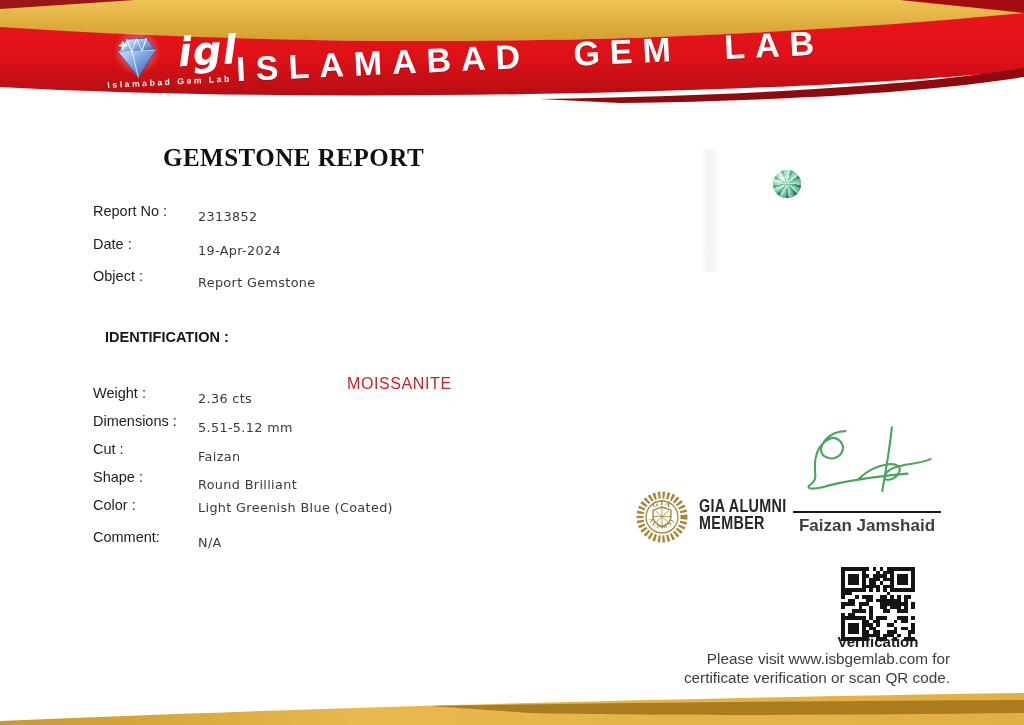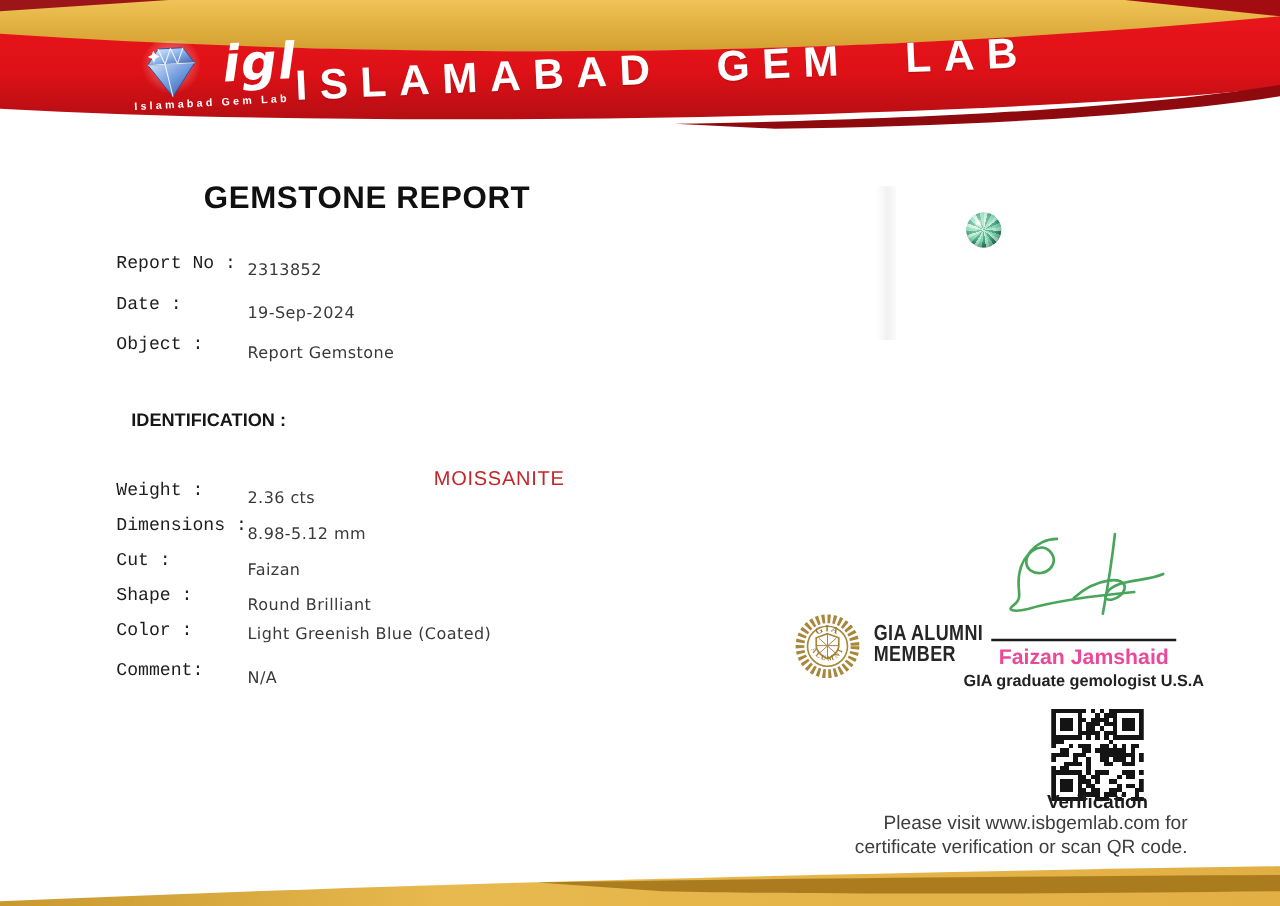--- a/index.html
+++ b/index.html
@@ -12,23 +12,23 @@
   #diamond-svg{position:absolute;left:58px;top:20px;}
   #logo-text{position:absolute;left:128px;top:22px;color:#fff;font-size:40px;font-weight:bold;
              font-style:italic;font-family:"DejaVu Sans",sans-serif;letter-spacing:1px;line-height:1;}
   #logo-subtext{position:absolute;left:52px;top:66px;width:132px;text-align:center;color:#fff;
                 font-size:8.5px;font-weight:bold;letter-spacing:2.6px;white-space:nowrap;}
   #lab-title{position:absolute;left:236px;top:36px;width:620px;color:#fff;font-weight:bold;
              font-size:34px;letter-spacing:10px;word-spacing:24px;transform:rotate(-2.6deg);
              white-space:nowrap;text-shadow:0 1px 1px rgba(120,0,0,.35);}
 
   
-  #report-title{position:absolute;left:163px;top:144px;font-family:Liberation Sans, sans-serif;
+  #report-title{position:absolute;left:163px;top:144px;font-family:Liberation Serif, serif;
                 font-weight:bold;font-size:25px;letter-spacing:.5px;color:#101010;}
-  .flabel{position:absolute;left:93px;font-size:14.5px;color:#1d1d1d;white-space:nowrap;font-family:Liberation Mono, monospace;}
+  .flabel{position:absolute;left:93px;font-size:14.5px;color:#1d1d1d;white-space:nowrap;}
   .fvalue{position:absolute;left:198px;font-family:"DejaVu Sans",sans-serif;font-size:12.8px;
           color:#3a3a3a;letter-spacing:.35px;white-space:nowrap;}
   #ident-label{position:absolute;left:105px;top:329px;font-size:14.5px;font-weight:bold;color:#161616;}
   #ident-value{position:absolute;left:347px;top:327px;font-size:16px;color:#c4252b;letter-spacing:.6px;margin-top:48px;}
 
   
   #photo-shadow{position:absolute;left:701px;top:149px;width:16px;height:123px;
                 background:linear-gradient(90deg,rgba(0,0,0,0),rgba(0,0,0,0.055) 55%,rgba(0,0,0,0.015));}
   #gem-photo{position:absolute;left:773px;top:170px;width:28px;height:28px;border-radius:50%;
              background:radial-gradient(circle at 35% 32%,#eafff2 0%,#a6e4c6 24%,#5cc49a 55%,#2e7d5f 100%);
@@ -38,21 +38,21 @@
   #gem-photo .glint{position:absolute;left:6px;top:5px;width:7px;height:7px;border-radius:50%;
              background:radial-gradient(circle,#fff 0%,rgba(255,255,255,0) 70%);}
 
   
   #gia-seal{position:absolute;left:629px;top:487px;}
   #gia-text{position:absolute;left:699px;top:498px;font-weight:bold;font-size:17.5px;line-height:17px;
             color:#262626;transform:scaleX(.82);transform-origin:left top;letter-spacing:.4px;white-space:nowrap;}
   #signature-svg{position:absolute;left:803px;top:422px;}
   #sig-line{position:absolute;left:793px;top:511px;width:148px;height:2px;background:#1b1b1b;}
   #sig-name{position:absolute;left:771px;top:516px;width:192px;text-align:center;font-weight:bold;
-            font-size:17px;color:#ec4899;white-space:nowrap;}
+            font-size:17px;color:#404040;white-space:nowrap;}
   #sig-cred{position:absolute;left:757px;top:537px;width:220px;text-align:center;font-weight:bold;
             font-size:13px;color:#222;white-space:nowrap;}
 
   
   #qr-box{position:absolute;left:841px;top:567px;width:74px;height:74px;background:#fff;}
   #qr-svg{display:block;shape-rendering:crispEdges;}
   #qr-label{position:absolute;left:804px;top:633px;width:148px;text-align:center;font-weight:bold;
             font-size:15px;color:#1c1c1c;}
   .verify-note{position:absolute;left:636px;width:314px;text-align:right;font-size:15.3px;color:#3d3d3d;white-space:nowrap;}
   #note-1{top:650px;}
@@ -121,31 +121,31 @@
 
   <div id="photo-shadow"></div>
   <div id="gem-photo">
     <div class="facets"></div>
     <div class="glint"></div>
   </div>
 
   <div class="flabel" style="top:203px">Report No :</div>
   <div class="fvalue" style="top:209px">2313852</div>
   <div class="flabel" style="top:236px">Date :</div>
-  <div class="fvalue" style="top:243px">19-Sep-2024</div>
+  <div class="fvalue" style="top:243px">19-Apr-2024</div>
   <div class="flabel" style="top:268px">Object :</div>
   <div class="fvalue" style="top:275px">Report Gemstone</div>
 
   <div id="ident-label">IDENTIFICATION :</div>
   <div id="ident-value">MOISSANITE</div>
 
   <div class="flabel" style="top:385px">Weight :</div>
   <div class="fvalue" style="top:391px">2.36 cts</div>
   <div class="flabel" style="top:413px">Dimensions :</div>
-  <div class="fvalue" style="top:420px">8.98-5.12 mm</div>
+  <div class="fvalue" style="top:420px">5.51-5.12 mm</div>
   <div class="flabel" style="top:441px">Cut :</div>
   <div class="fvalue" style="top:449px">Faizan</div>
   <div class="flabel" style="top:469px">Shape :</div>
   <div class="fvalue" style="top:477px">Round Brilliant</div>
   <div class="flabel" style="top:497px">Color :</div>
   <div class="fvalue" style="top:500px">Light Greenish Blue (Coated)</div>
   <div class="flabel" style="top:529px">Comment:</div>
   <div class="fvalue" style="top:535px">N/A</div>
 
   <svg id="gia-seal" width="66" height="62" viewBox="0 0 66 62">
@@ -173,21 +173,20 @@
 
   <svg id="signature-svg" width="145" height="82" viewBox="0 0 150 82">
     <g fill="none" stroke="#4aa55c" stroke-width="2.2" stroke-linecap="round">
       <path d="M 44 8 C 26 8 12 26 22 34 C 34 42 48 28 38 18 C 30 10 16 20 13 36 C 10 50 17 57 8 63 C 2 67 8 69 20 66 C 48 58 86 54 108 52"></path>
       <path d="M 92 4 C 90 22 86 48 82 70"></path>
       <path d="M 58 57 C 76 40 102 38 100 49 C 98 59 80 62 85 53 C 92 41 116 44 132 37"></path>
     </g>
   </svg>
   <div id="sig-line"></div>
   <div id="sig-name">Faizan Jamshaid</div>
-  <div id="sig-cred">GIA graduate gemologist U.S.A</div>
 
   <div id="qr-box">
     <svg id="qr-svg" width="74" height="74" viewBox="0 0 21 21">
         <rect x="7" y="0" width="1" height="1" fill="#141414"></rect>
         <rect x="9" y="0" width="1" height="1" fill="#141414"></rect>
         <rect x="11" y="0" width="1" height="1" fill="#141414"></rect>
         <rect x="13" y="0" width="1" height="1" fill="#141414"></rect>
         <rect x="10" y="1" width="1" height="1" fill="#141414"></rect>
         <rect x="12" y="1" width="1" height="1" fill="#141414"></rect>
         <rect x="13" y="1" width="1" height="1" fill="#141414"></rect>

